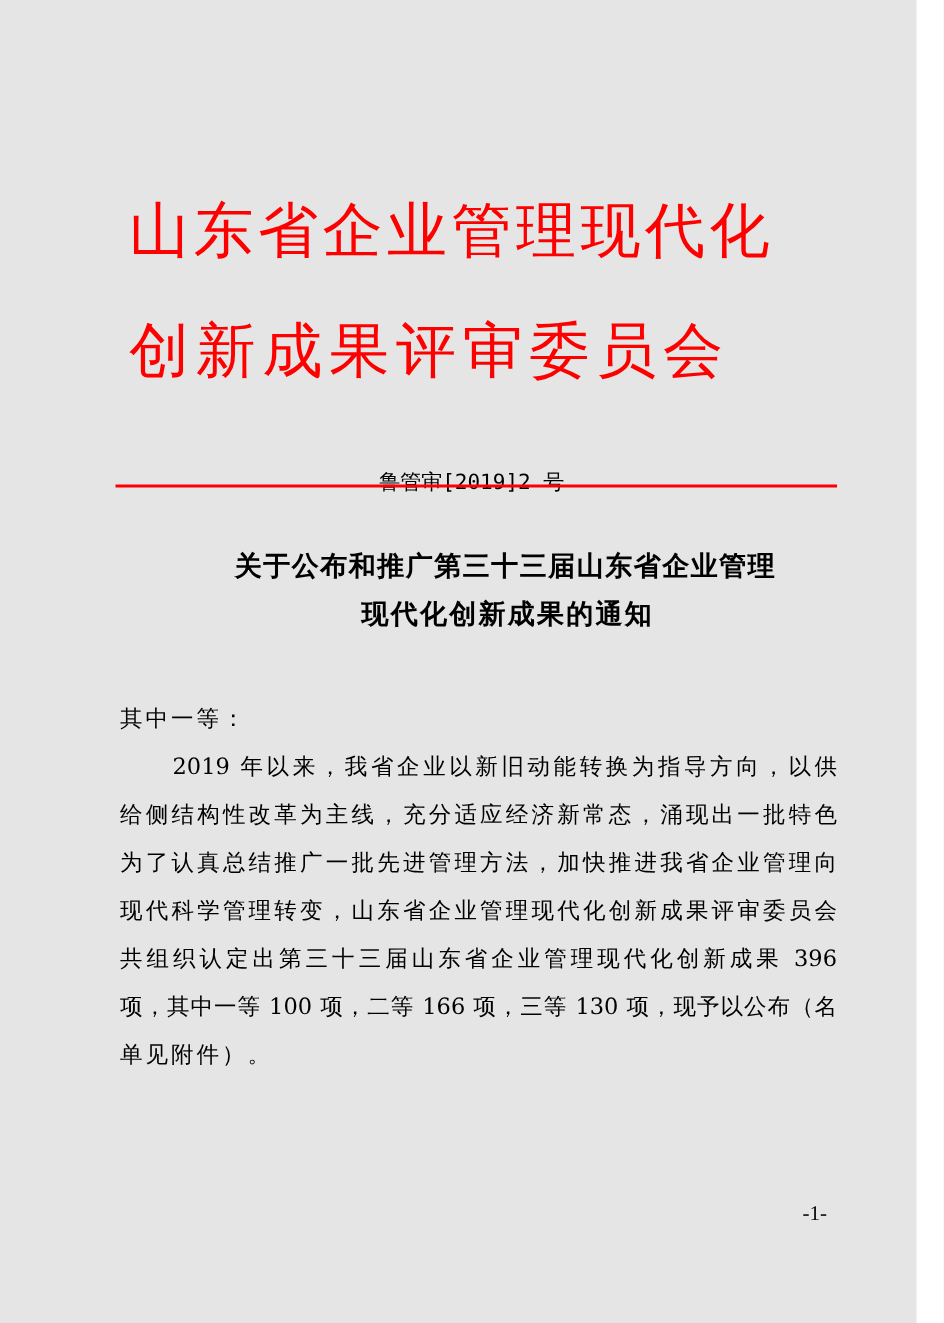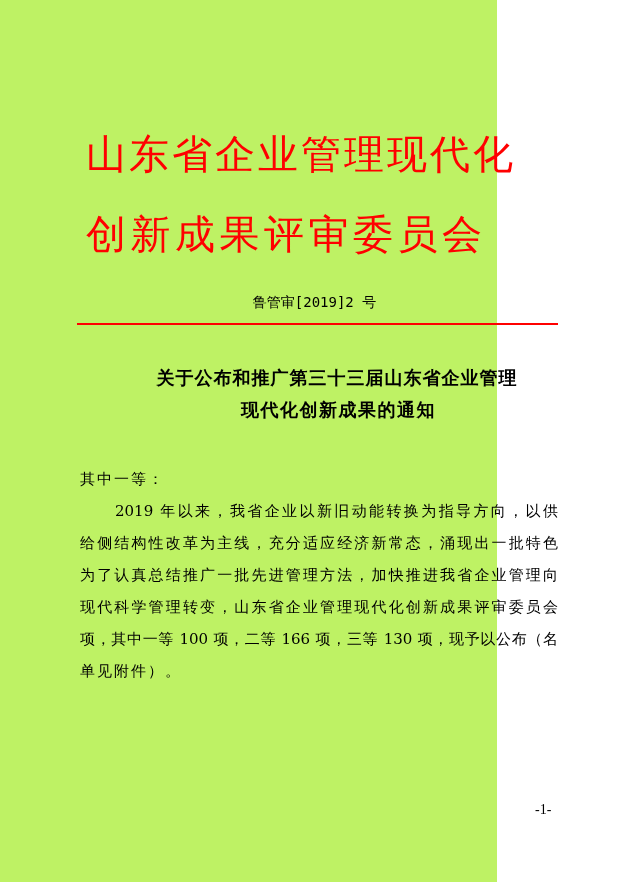--- a/index.html
+++ b/index.html
@@ -11,23 +11,23 @@
       width: 629px;
       height: 882px;
       position: relative;
       overflow: hidden;
       font-family: "DejaVu Serif", "Liberation Serif", serif;
       color: #000000;
     }
     .page {
       position: absolute;
       left: 0; top: 0;
-      width: 497px;
+      width: 611px;
       height: 882px;
-      background: #bef264;
+      background: #e5e5e5;
     }
     
     .masthead {
       position: absolute;
       left: 86px;
       top: 128px;
       width: 490px;
       height: 120px;
     }
     .masthead-line {
@@ -51,21 +51,21 @@
       font-family: "DejaVu Serif", "Liberation Serif", serif;
       font-size: 36px;
       line-height: 40px;
       letter-spacing: 2px;
       white-space: nowrap;
     }
     
     .doc-number {
       position: absolute;
       left: 0;
-      top: 292px;
+      top: 312px;
       width: 629px;
       text-align: center;
       font-family: "DejaVu Sans Mono", "Liberation Mono", monospace;
       font-size: 14px;
       line-height: 20px;
       color: #000000;
     }
     .red-rule {
       position: absolute;
       left: 77px;
@@ -153,19 +153,20 @@
     <span class="t-line t2">现代化创新成果的通知</span>
   </div>
 
   <div class="salutation">其中一等：</div>
 
   <div class="body-text">
     <span class="body-line first">2019 年以来，我省企业以新旧动能转换为指导方向，以供</span>
     <span class="body-line">给侧结构性改革为主线，充分适应经济新常态，涌现出一批特色</span>
     <span class="body-line">为了认真总结推广一批先进管理方法，加快推进我省企业管理向</span>
     <span class="body-line">现代科学管理转变，山东省企业管理现代化创新成果评审委员会</span>
+    <span class="body-line">共组织认定出第三十三届山东省企业管理现代化创新成果 396</span>
     <span class="body-line">项，其中一等 100 项，二等 166 项，三等 130 项，现予以公布（名</span>
     <span class="body-line last">单见附件）。</span>
   </div>
 
   <div class="page-number">-1-</div>
 
 </div>
 
 </body></html>

